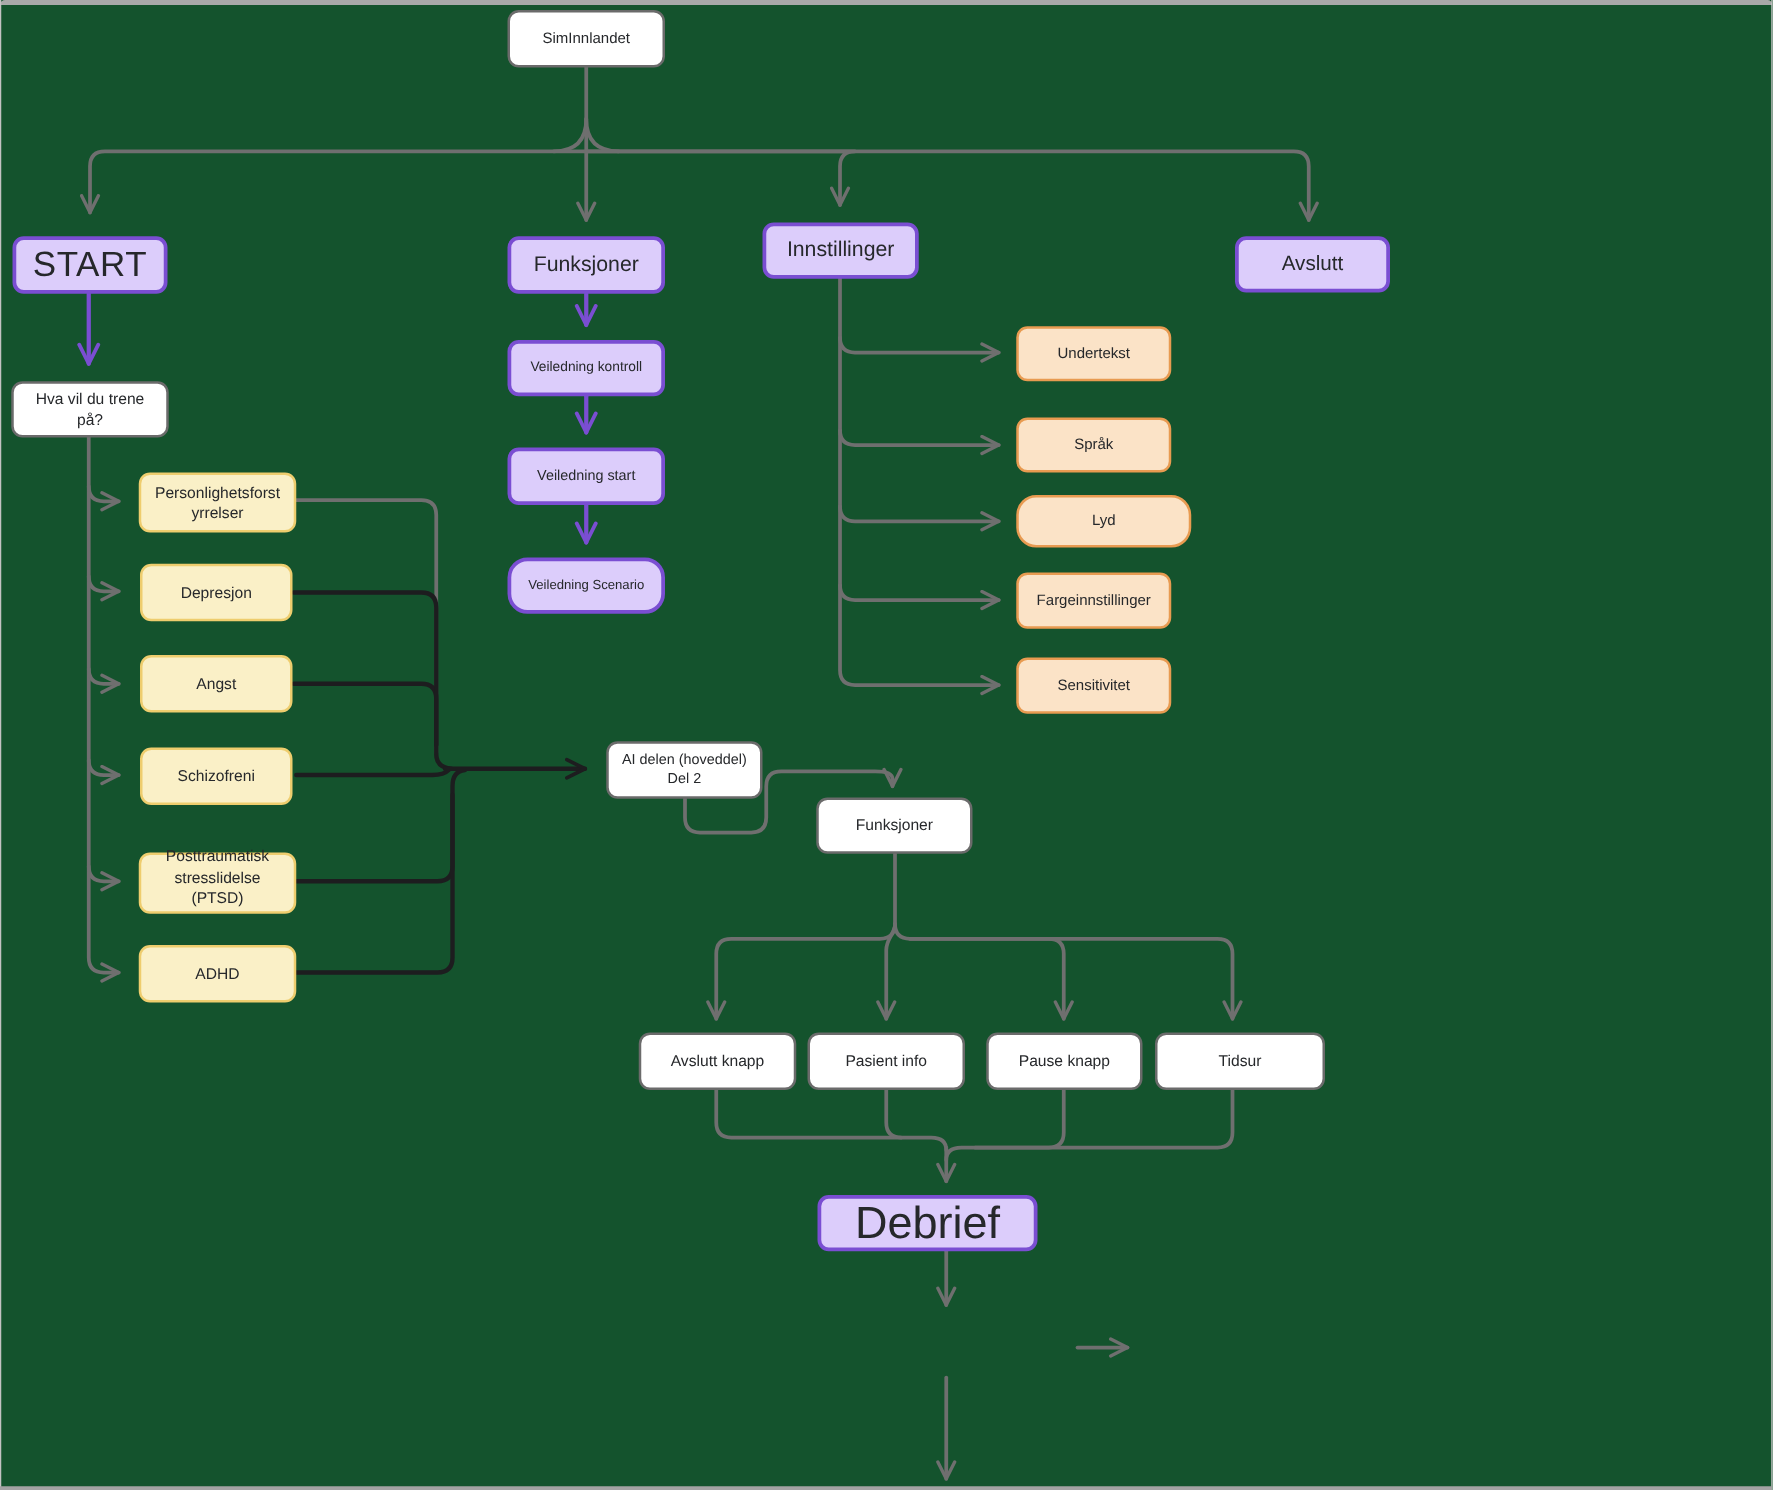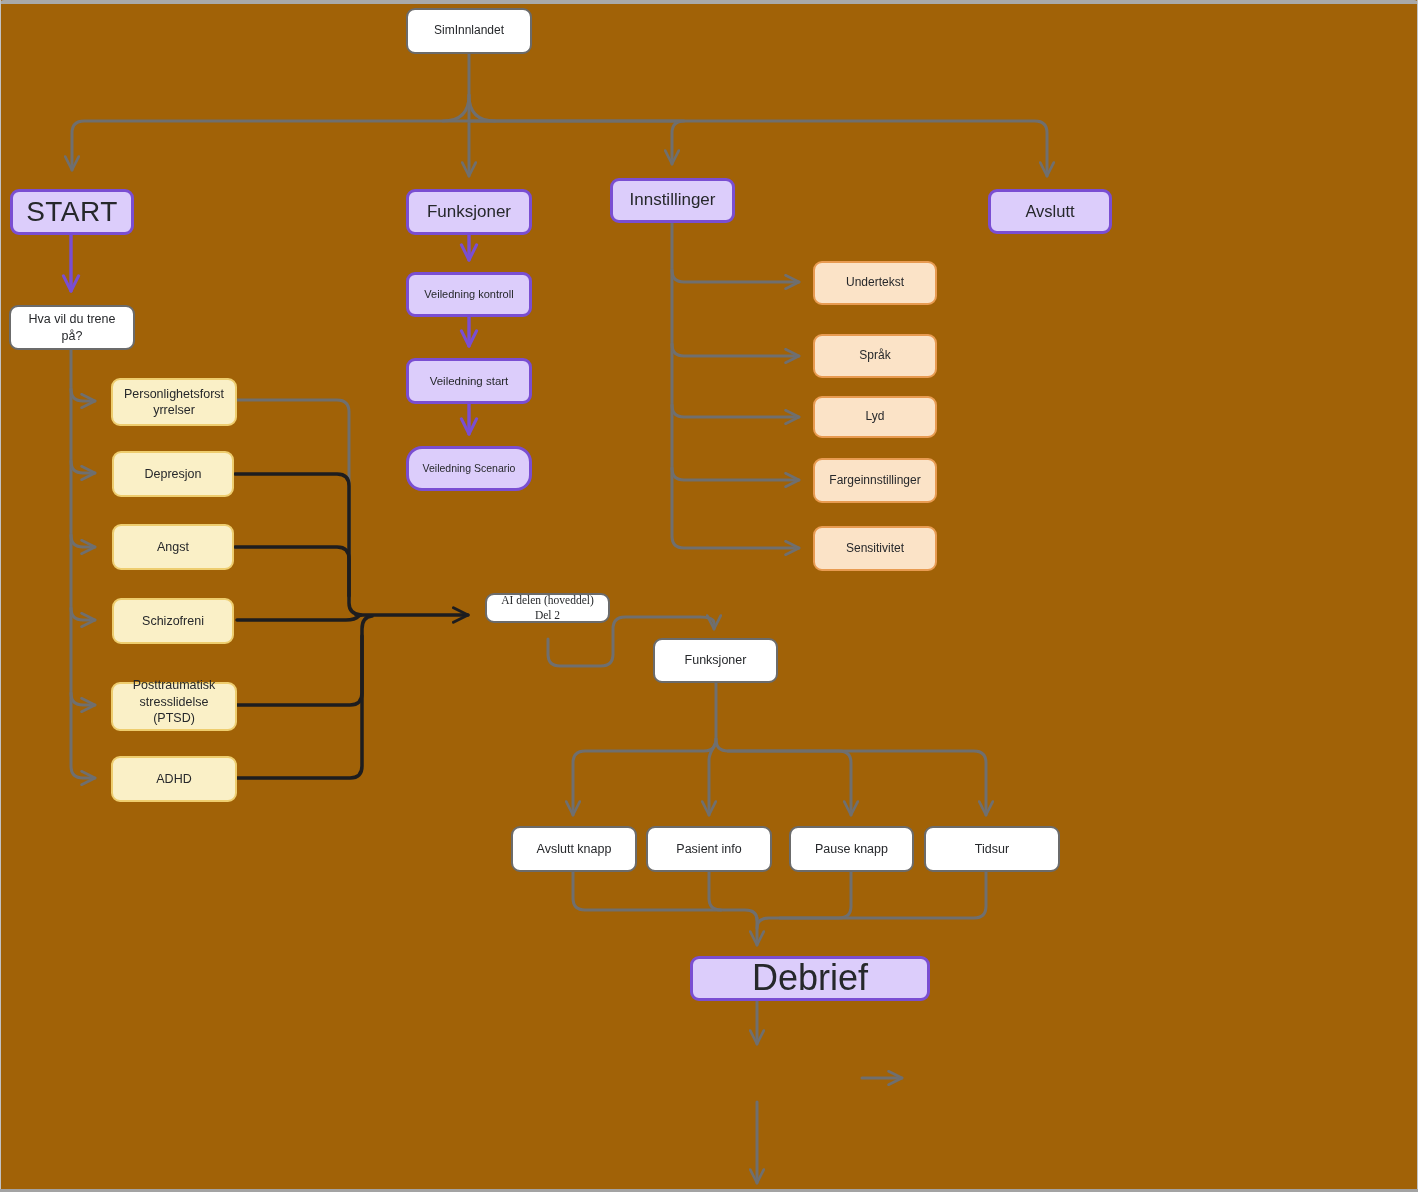--- a/index.html
+++ b/index.html
@@ -1,19 +1,19 @@
 <!DOCTYPE html>
 <html><head>
 <meta charset="utf-8">
 <style>
   html,body{margin:0;padding:0;background:#d7d7d7;}
   .board{
     position:relative;
     width:1418px;height:1192px;
-    background:#a16207;
+    background:#14532d;
     overflow:hidden;
     font-family:"Liberation Sans","DejaVu Sans",sans-serif;
   }
   .frame-top{position:absolute;top:0;left:0;right:0;height:4px;background:#a9a9a9;border-radius:8px 8px 0 0;}
   .frame-bottom{position:absolute;bottom:0;left:0;right:0;height:3px;background:#a3a3a3;}
   .frame-left{position:absolute;top:0;bottom:0;left:0;width:1px;background:#c3c3c3;}
   .frame-right{position:absolute;top:0;bottom:0;right:0;width:1px;background:#c3c3c3;}
 
   .edges{position:absolute;top:0;left:0;width:1418px;height:1192px;pointer-events:none;}
   .edges path{fill:none;stroke-linecap:round;stroke-linejoin:round;}
@@ -165,48 +165,48 @@
   <div class="node purple fs-xs" style="left:406px;top:446px;width:126px;height:45px;border-radius:16px;">
       <span>Veiledning Scenario</span>
     </div>
 
   <div class="node orange fs-root" style="left:813px;top:261px;width:124px;height:44px;">
       <span>Undertekst</span>
     </div>
   <div class="node orange fs-root" style="left:813px;top:334px;width:124px;height:44px;align-items:center;">
       <span>Språk</span>
     </div>
-  <div class="node orange fs-root" style="left:813px;top:396px;width:124px;height:42px;">
+  <div class="node orange fs-root" style="left:813px;top:396px;width:140px;height:42px;border-radius:16px;">
       <span>Lyd</span>
     </div>
   <div class="node orange fs-root" style="left:813px;top:458px;width:124px;height:45px;">
       <span>Fargeinnstillinger</span>
     </div>
   <div class="node orange fs-root" style="left:813px;top:526px;width:124px;height:45px;">
       <span>Sensitivitet</span>
     </div>
 
-  <div class="node white fs-sm2" style="left:485px;top:593px;width:125px;height:30px;font-family:Liberation Serif, serif;">
+  <div class="node white fs-sm2" style="left:485px;top:593px;width:125px;height:46px;">
     <span>AI delen (hoveddel)</span>
     <span>Del 2</span>
   </div>
   <div class="node white" style="left:653px;top:638px;width:125px;height:45px;">
       <span>Funksjoner</span>
     </div>
 
   <div class="node white" style="left:511px;top:826px;width:126px;height:46px;">
       <span>Avslutt knapp</span>
     </div>
   <div class="node white" style="left:646px;top:826px;width:126px;height:46px;">
       <span>Pasient info</span>
     </div>
   <div class="node white" style="left:789px;top:826px;width:125px;height:46px;">
       <span>Pause knapp</span>
     </div>
   <div class="node white" style="left:924px;top:826px;width:136px;height:46px;">
       <span>Tidsur</span>
     </div>
 
-  <div class="node purple fs-debrief" style="left:654px;top:956px;width:240px;height:45px;margin-left:36px;">
+  <div class="node purple fs-debrief" style="left:654px;top:956px;width:176px;height:45px;">
       <span>Debrief</span>
     </div>
 
 </div>
 
 </body></html>

